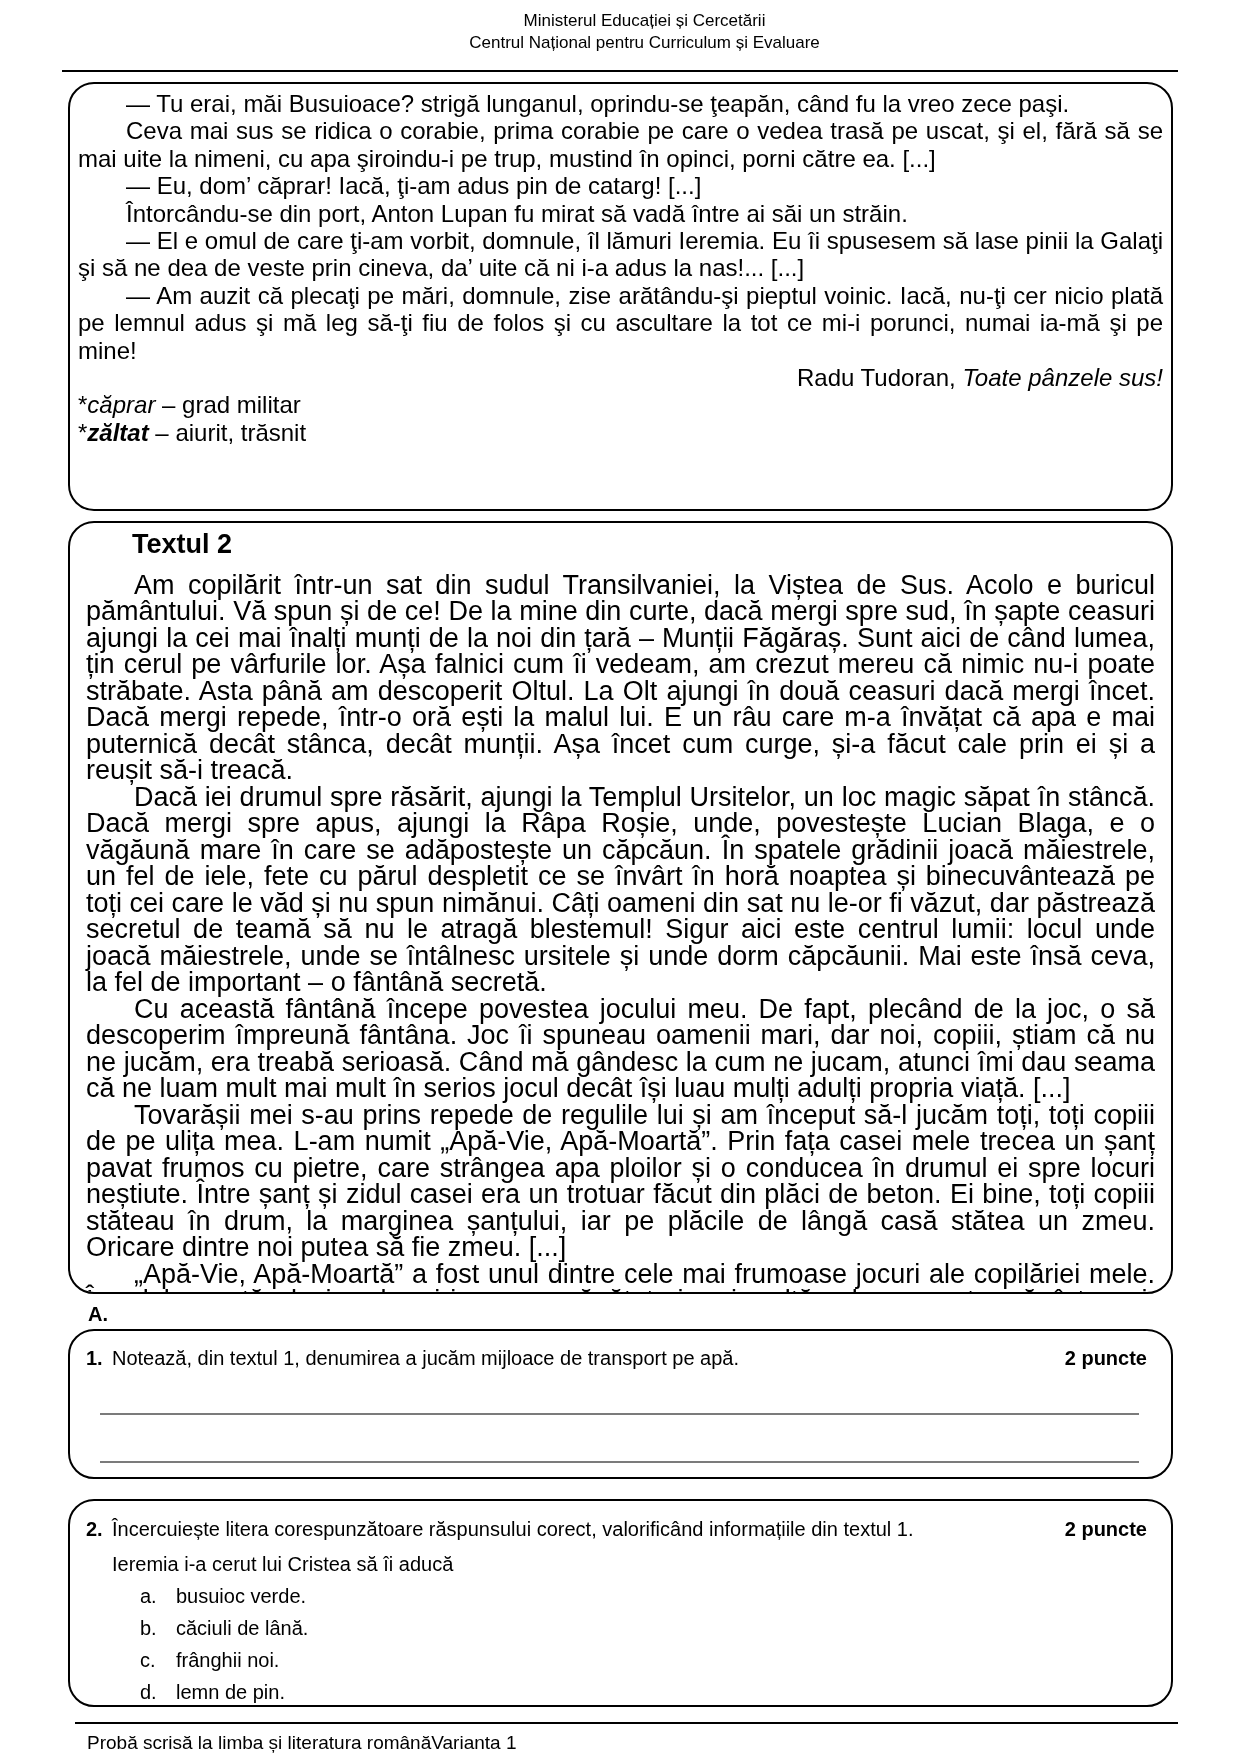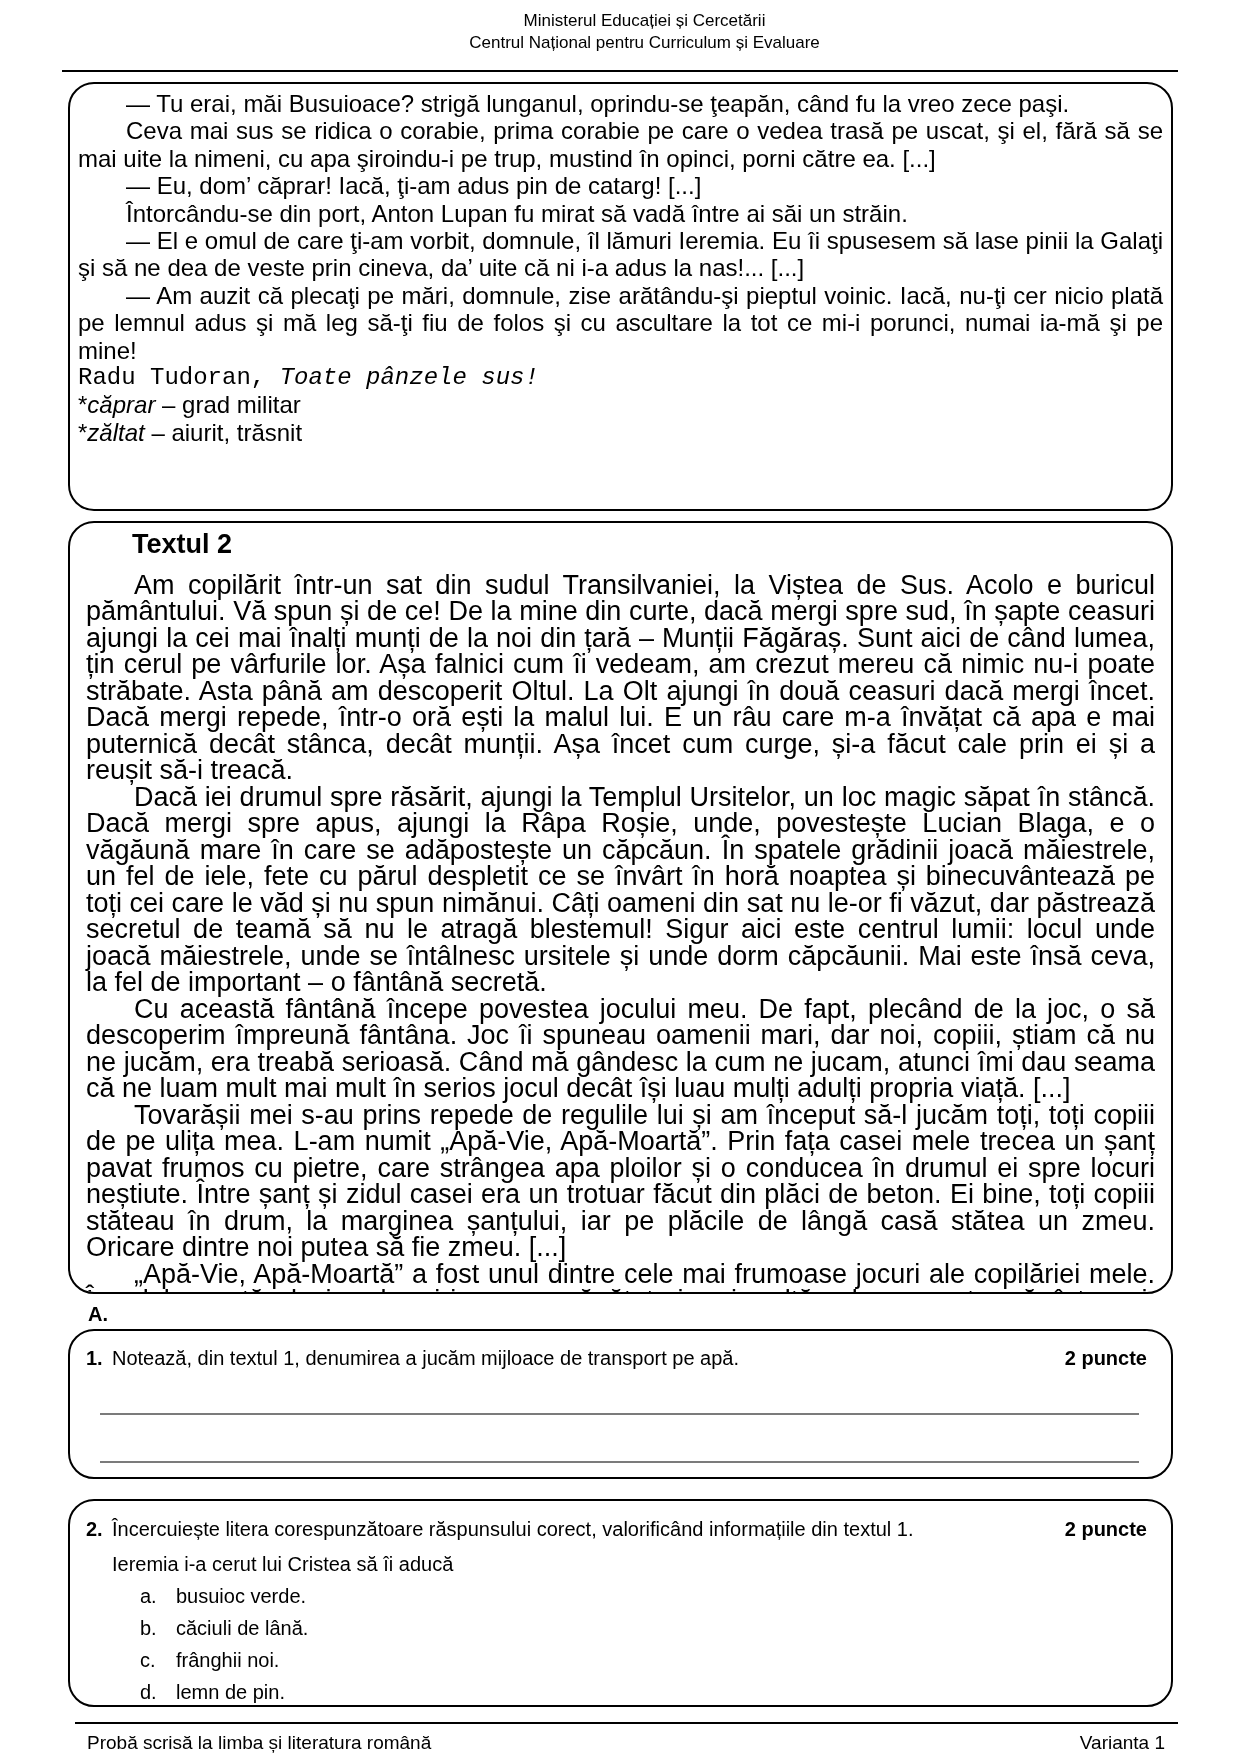--- a/index.html
+++ b/index.html
@@ -11,44 +11,44 @@
     position: relative; overflow: hidden;
   }
   .header { text-align: center; padding-top: 10px; font-size: 17px; line-height: 22px; padding-left: 48px; }
   .rule { border: 0; border-top: 2px solid #000; margin: 16px 63px 0 62px; }
   .rbox {
     border: 2.5px solid #000; border-radius: 26px;
     margin: 10px 68px 0 68px; overflow: hidden;
   }
   .box1 { height: 429px; font-size: 24px; line-height: 27.4px; padding: 6px 8px; }
   .box1 p { margin: 0; text-align: justify; text-indent: 48px; }
-  .box1 .attribution, .box2 .attribution { text-indent: 0; font-family: Liberation Mono, monospace; }
+  .box1 .attribution, .box2 .attribution { text-align: right; text-indent: 0; }
   .box1 .footnote { text-align: left; text-indent: 0; }
   .fn-term { font-style: italic; }
-  .fn-bold { font-weight: normal; }
+  .fn-bold { font-weight: bold; }
   .box2 { height: 773px; font-size: 27px; line-height: 26.5px; padding: 4px 16px; }
   .box2 .title { font-weight: bold; text-indent: 46px; margin: 4px 0 14px 0; }
   .box2 p { margin: 0; text-align: justify; text-indent: 48px; }
   .work-title { font-style: italic; }
   .section-label { font-weight: bold; font-size: 20px; line-height: 24px; margin: 8px 0 0 88px; }
   .qbox { font-size: 20px; line-height: 26px; }
   .qbox1 { height: 150px; margin-top: 3px; padding: 14px 16px 0 16px; }
   .qbox2 { height: 208px; margin-top: 20px; padding: 15px 16px 0 16px; }
   .qhead { display: flex; align-items: flex-start; }
   .qnum { font-weight: bold; flex: 0 0 26px; }
   .qtext { flex: 1 1 auto; }
   .qpoints { font-weight: bold; white-space: nowrap; margin-left: 12px; margin-right: 8px; }
   .answer-line { border: 0; border-top: 2px solid #7b7b7b; margin: 0 16px 0 14px; }
   .al1 { margin-top: 42px; }
   .al2 { margin-top: 46px; }
   .qstem { margin: 9px 0 0 26px; }
   .option { display: flex; margin: 6px 0 0 54px; }
   .opt-letter { flex: 0 0 36px; }
   .footer-rule { border: 0; border-top: 2px solid #000; margin: 15px 63px 0 75px; }
-  .footer-row { display: flex; justify-content: space-between; font-size: 19px; line-height: 24px; margin: 7px 76px 0 87px; gap: 14px; }
+  .footer-row { display: flex; font-size: 19px; line-height: 24px; margin: 7px 76px 0 87px; }
   .page-num { text-align: center; font-size: 19px; line-height: 24px; margin-top: 9px; }
 </style>
 </head>
 <body>
 
 <div class="header">
   <div>Ministerul Educației și Cercetării</div>
   <div>Centrul Național pentru Curriculum și Evaluare</div>
 </div>
 <hr class="rule">

